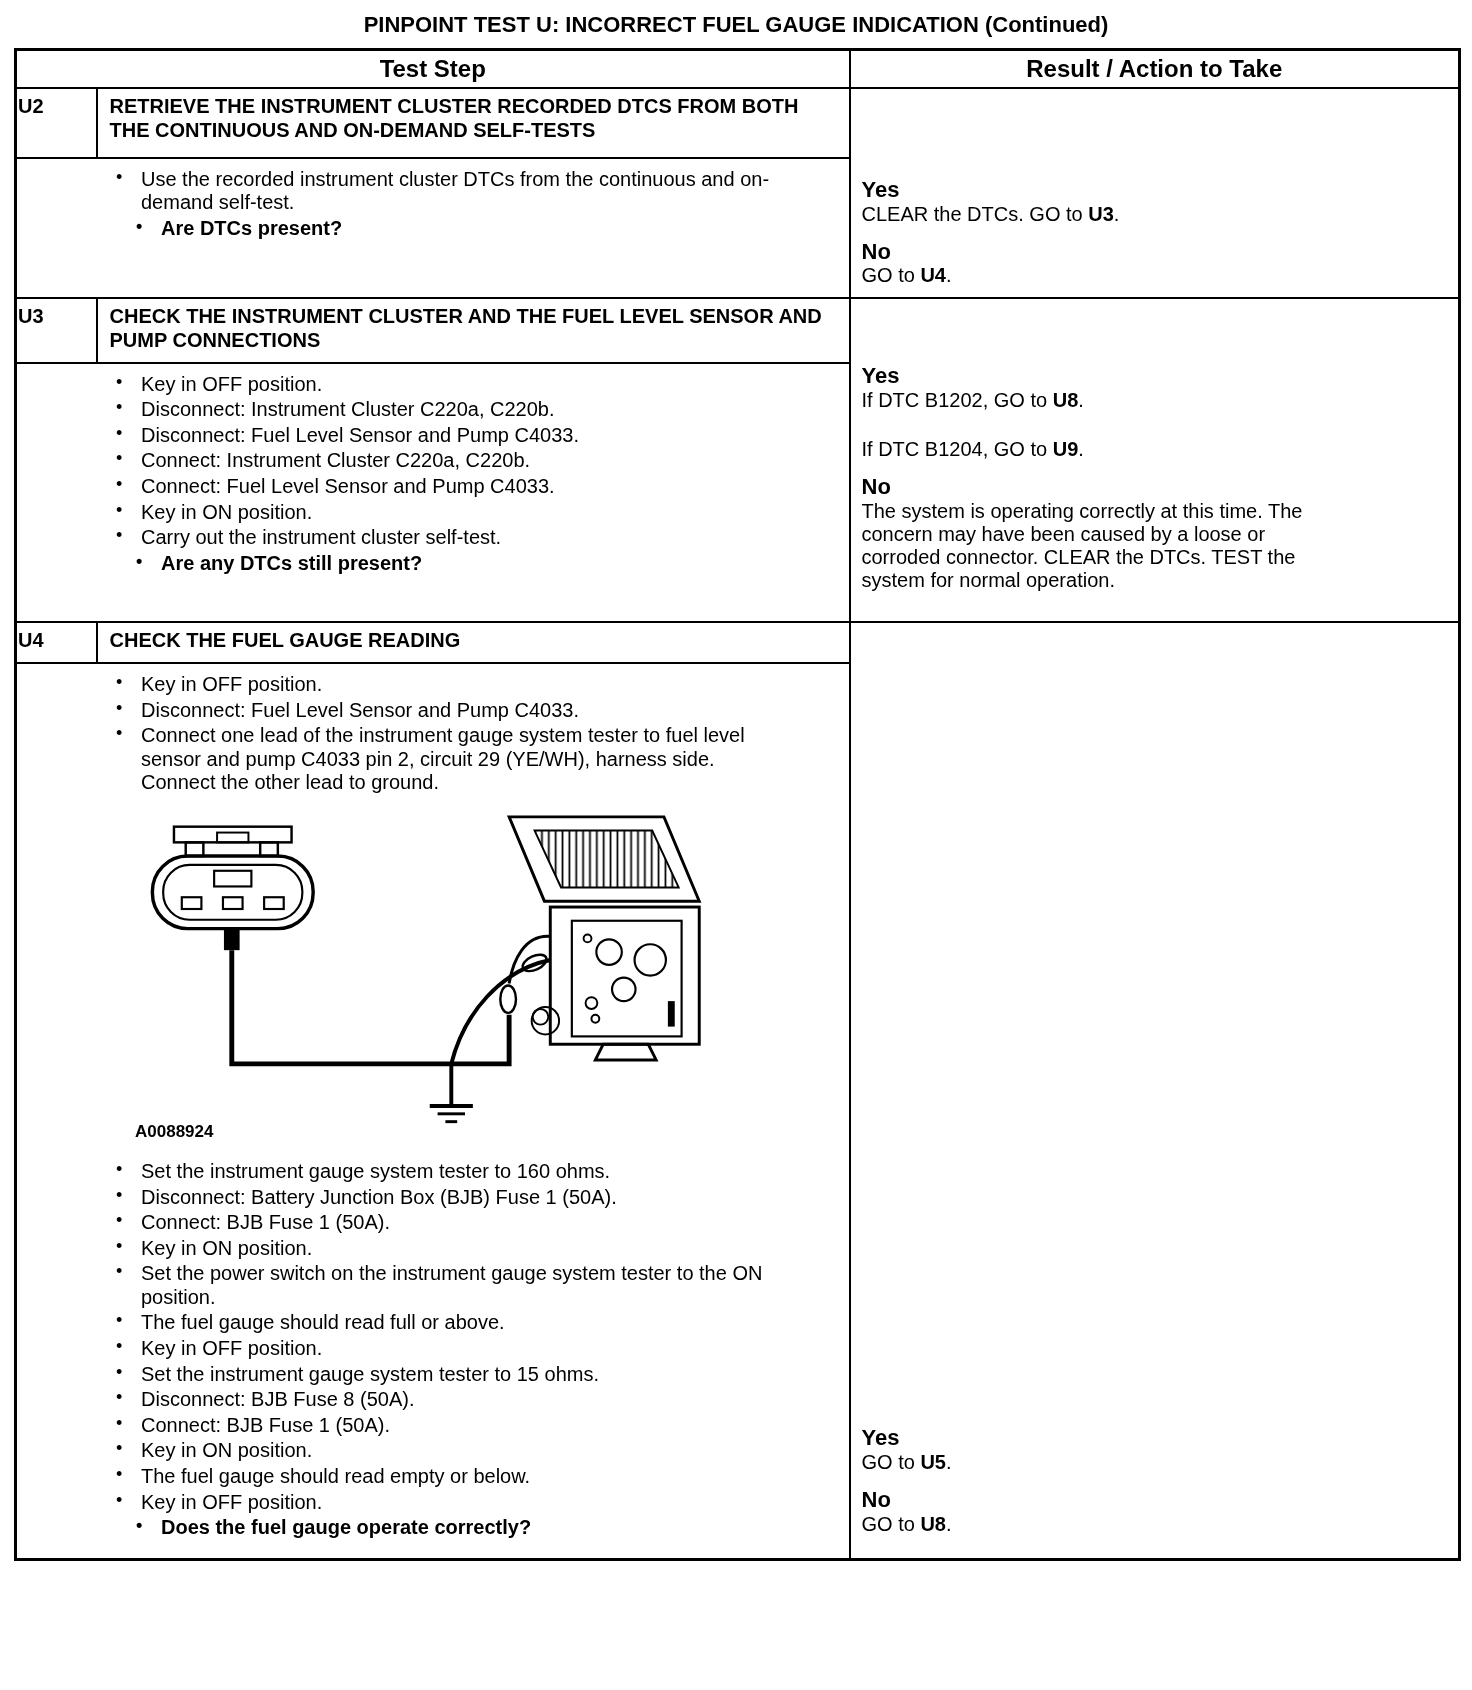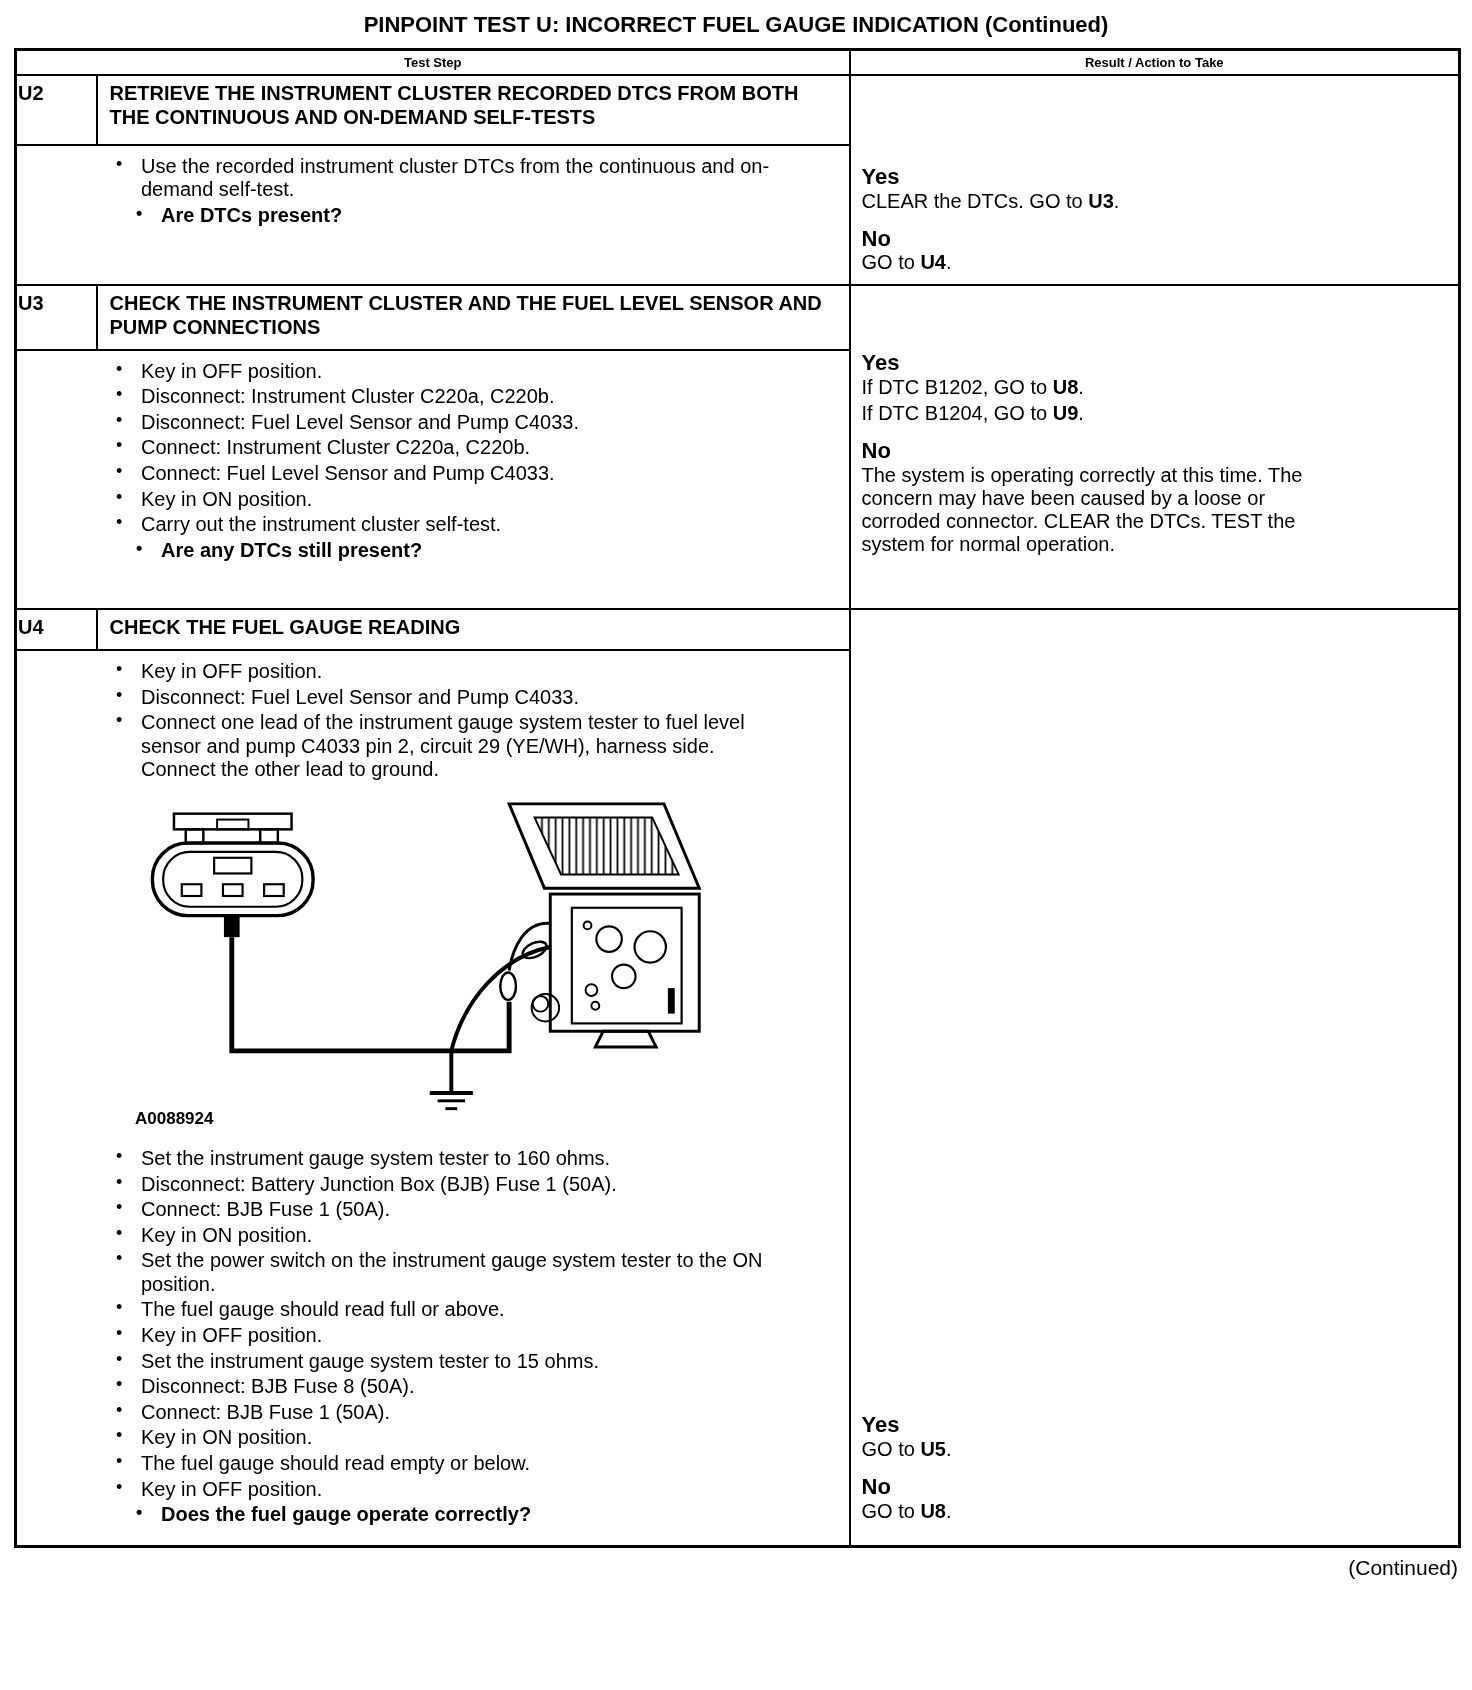--- a/index.html
+++ b/index.html
@@ -6,40 +6,40 @@
   body {
     width:1472px; min-height:1690px;
     font-family:"Liberation Sans","DejaVu Sans",sans-serif;
     color:#000;
   }
   .sheet { padding:4px 14px 0 14px; }
   .page-title { text-align:center; font-weight:bold; font-size:22px; margin:8px 0 10px 0; }
 
   table.pp { border-collapse:collapse; width:1444px; table-layout:fixed; border:3px solid #000; }
   table.pp th, table.pp td { border:2px solid #000; }
-  th.hcell { font-size:13px; font-weight:bold; padding:4px 2px; text-align:center; }
+  th.hcell { font-size:24px; font-weight:bold; padding:4px 2px; text-align:center; }
 
   .cell-id { text-align:left; vertical-align:top; font-weight:bold; font-size:20px; padding-top:6px; }
   .cell-title { vertical-align:top; font-weight:bold; font-size:20px; line-height:1.18; padding:6px 14px 9px 12px; }
   .cell-body { vertical-align:top; padding:9px 64px 16px 0; }
   .cell-body.pb-lg { padding-bottom:44px; }
 
   ul.bullets { list-style:none; margin:0; padding:0; font-size:20px; line-height:1.18; }
   ul.bullets > li { position:relative; padding-left:124px; margin-bottom:2px; }
   ul.bullets > li::before { content:"\2022"; position:absolute; left:99px; top:-1px; font-size:18px; }
   ul.bullets > li.b { font-weight:bold;margin-left:20px; }
 
   .cell-result { vertical-align:top; font-size:20px; line-height:1.16; padding:6px 10px 10px 11px; }
   .cell-result.pad-u2 { padding-top:88px; }
   .cell-result.pad-u3 { padding-top:64px; }
   .cell-result.pad-u4 { vertical-align:bottom; padding-bottom:22px; }
   .res-group + .res-group { margin-top:13px; }
   .res-head { font-weight:bold; font-size:22px; }
   .res-line { max-width:456px; }
-  .res-line + .res-line { margin-top:3px; }
+  .res-line + .res-line { margin-top:26px; }
   .res-line strong { font-weight:bold; }
 
   .figure { position:relative; margin:16px 0 6px 0; }
   .figure svg { display:block; margin-left:96px; }
   .fig-label { position:absolute; left:118px; bottom:12px; font-weight:bold; font-size:17px; }
 
   .continued { width:1444px; text-align:right; font-size:21px; margin-top:8px; }
 </style>
 </head>
 <body>
@@ -209,15 +209,14 @@
             <li>The fuel gauge should read empty or below.</li>
             <li>Key in OFF position.</li>
             <li class="b">Does the fuel gauge operate correctly?</li>
           </ul>
         </td>
       </tr>
 
     </tbody>
   </table>
 
-  <div class="continued">(Continued)</div>
 
 </div>
 
 </body></html>

